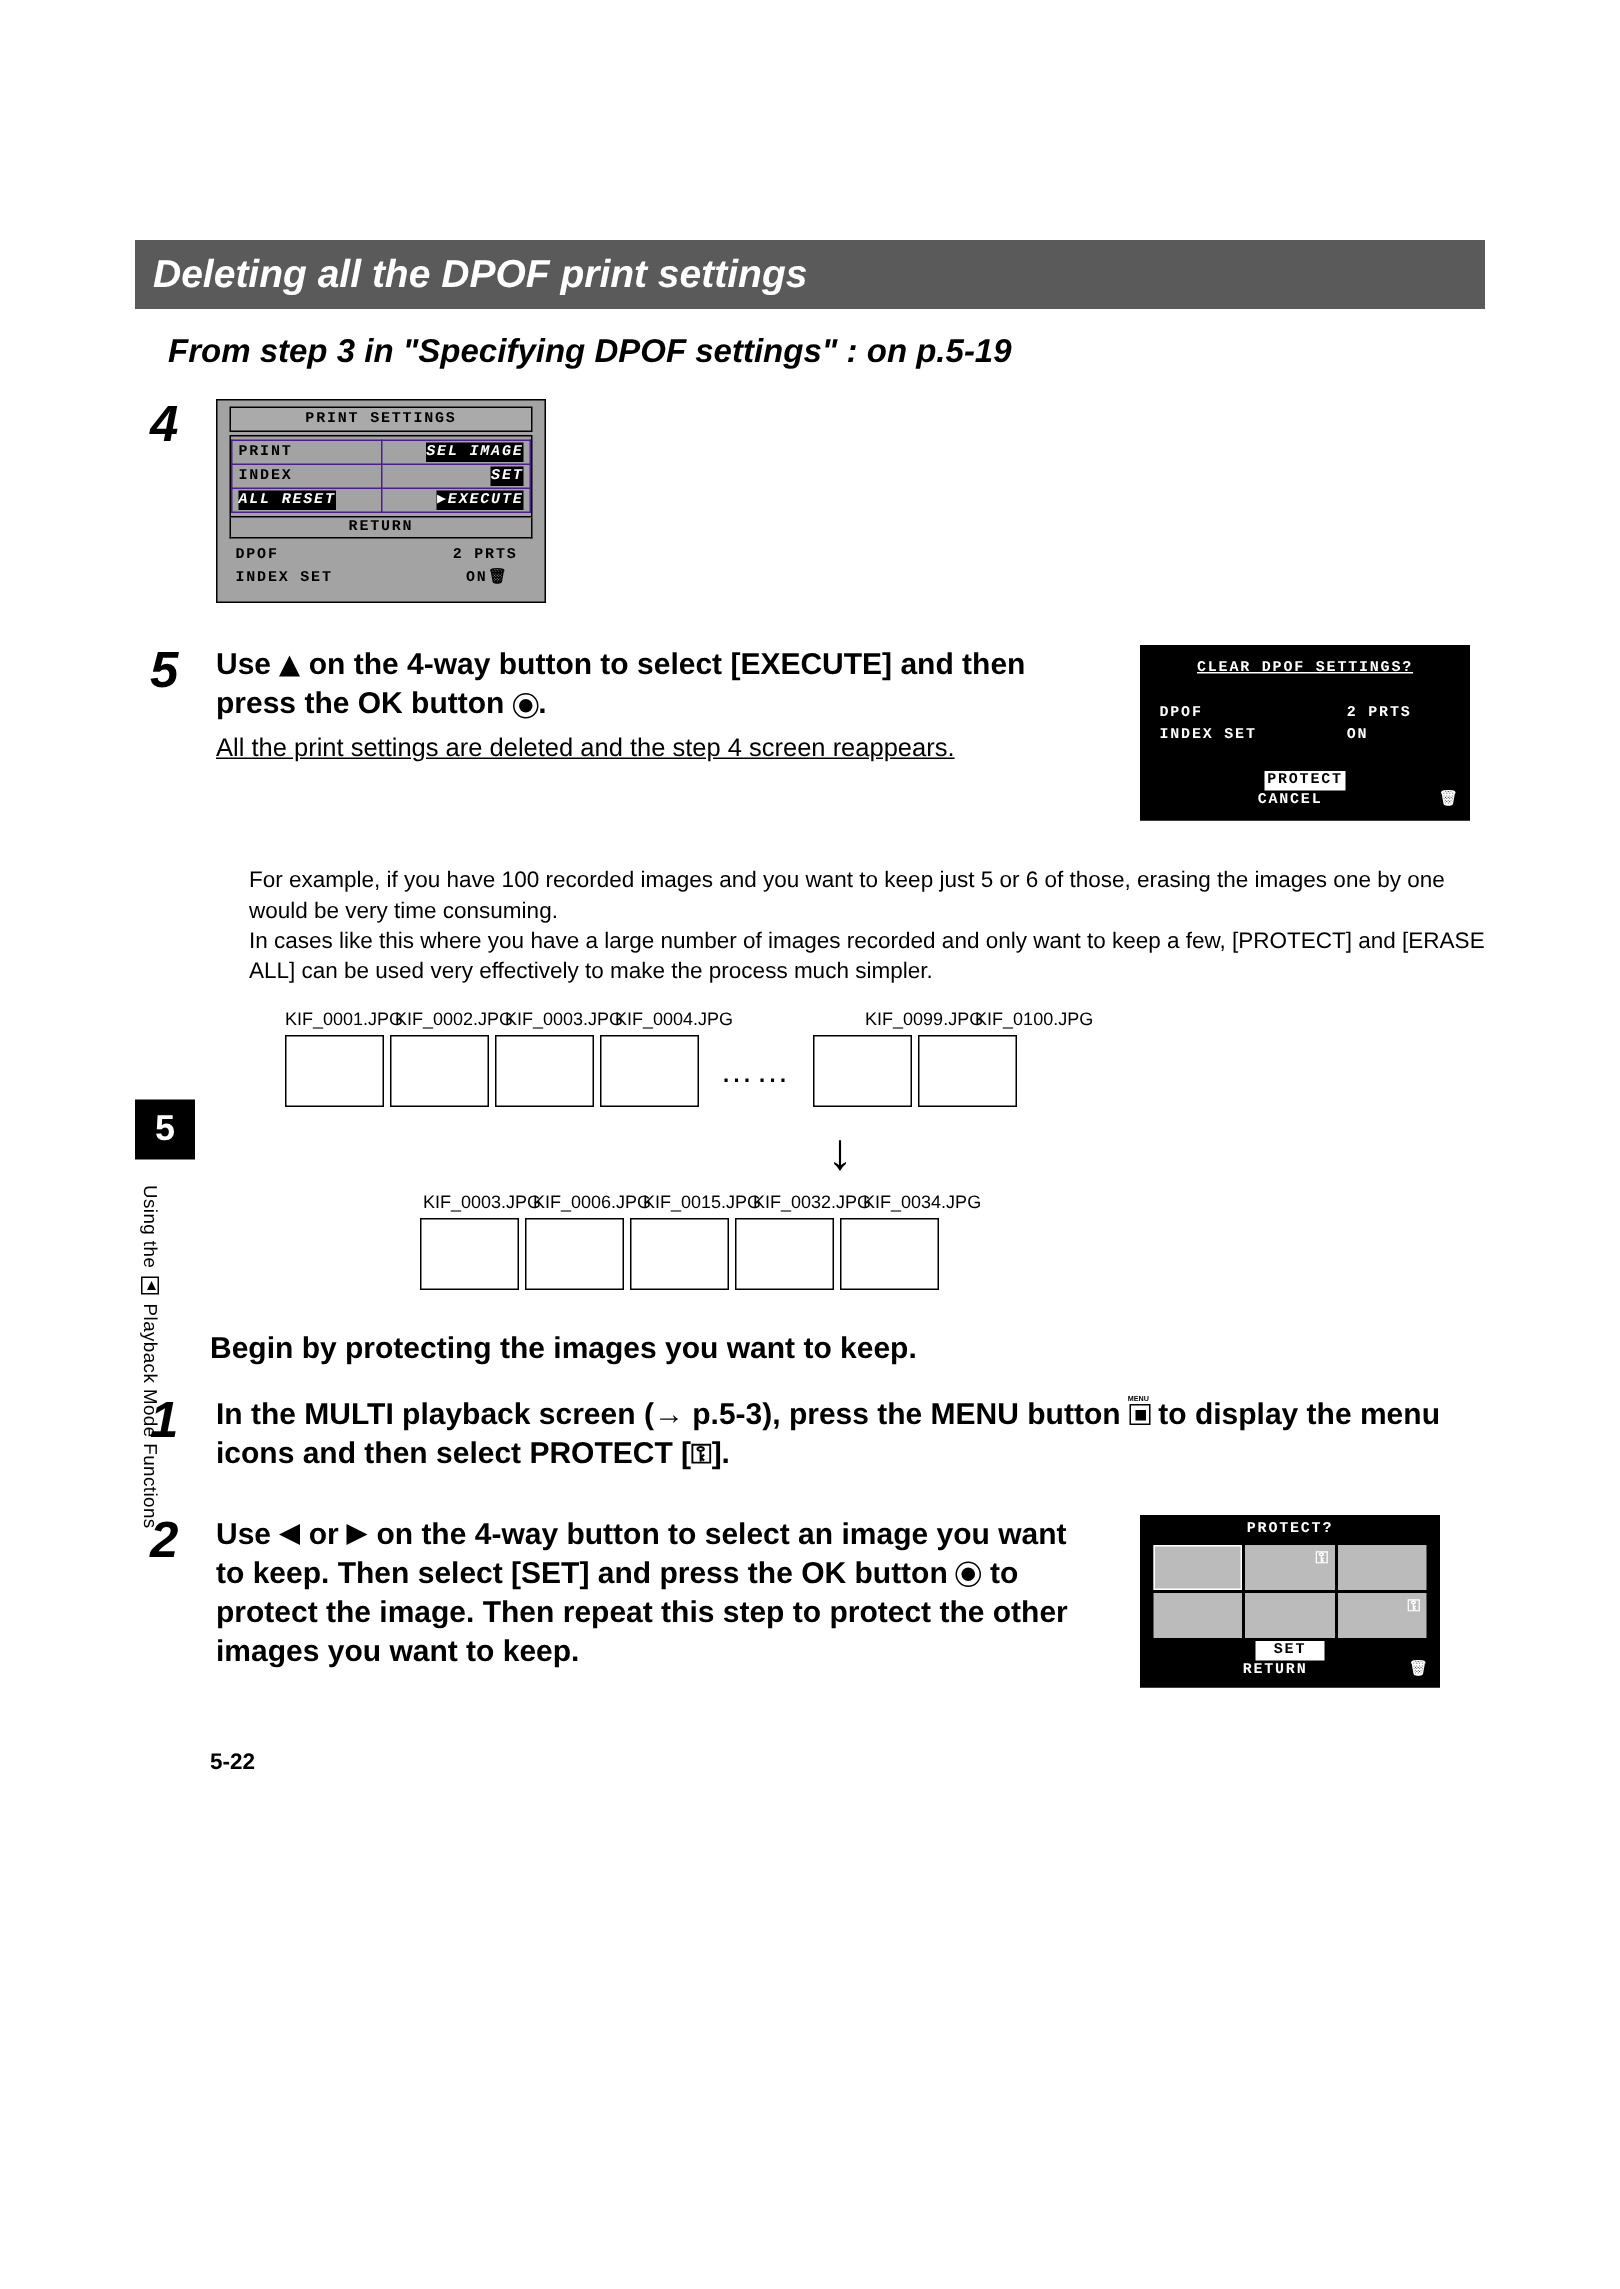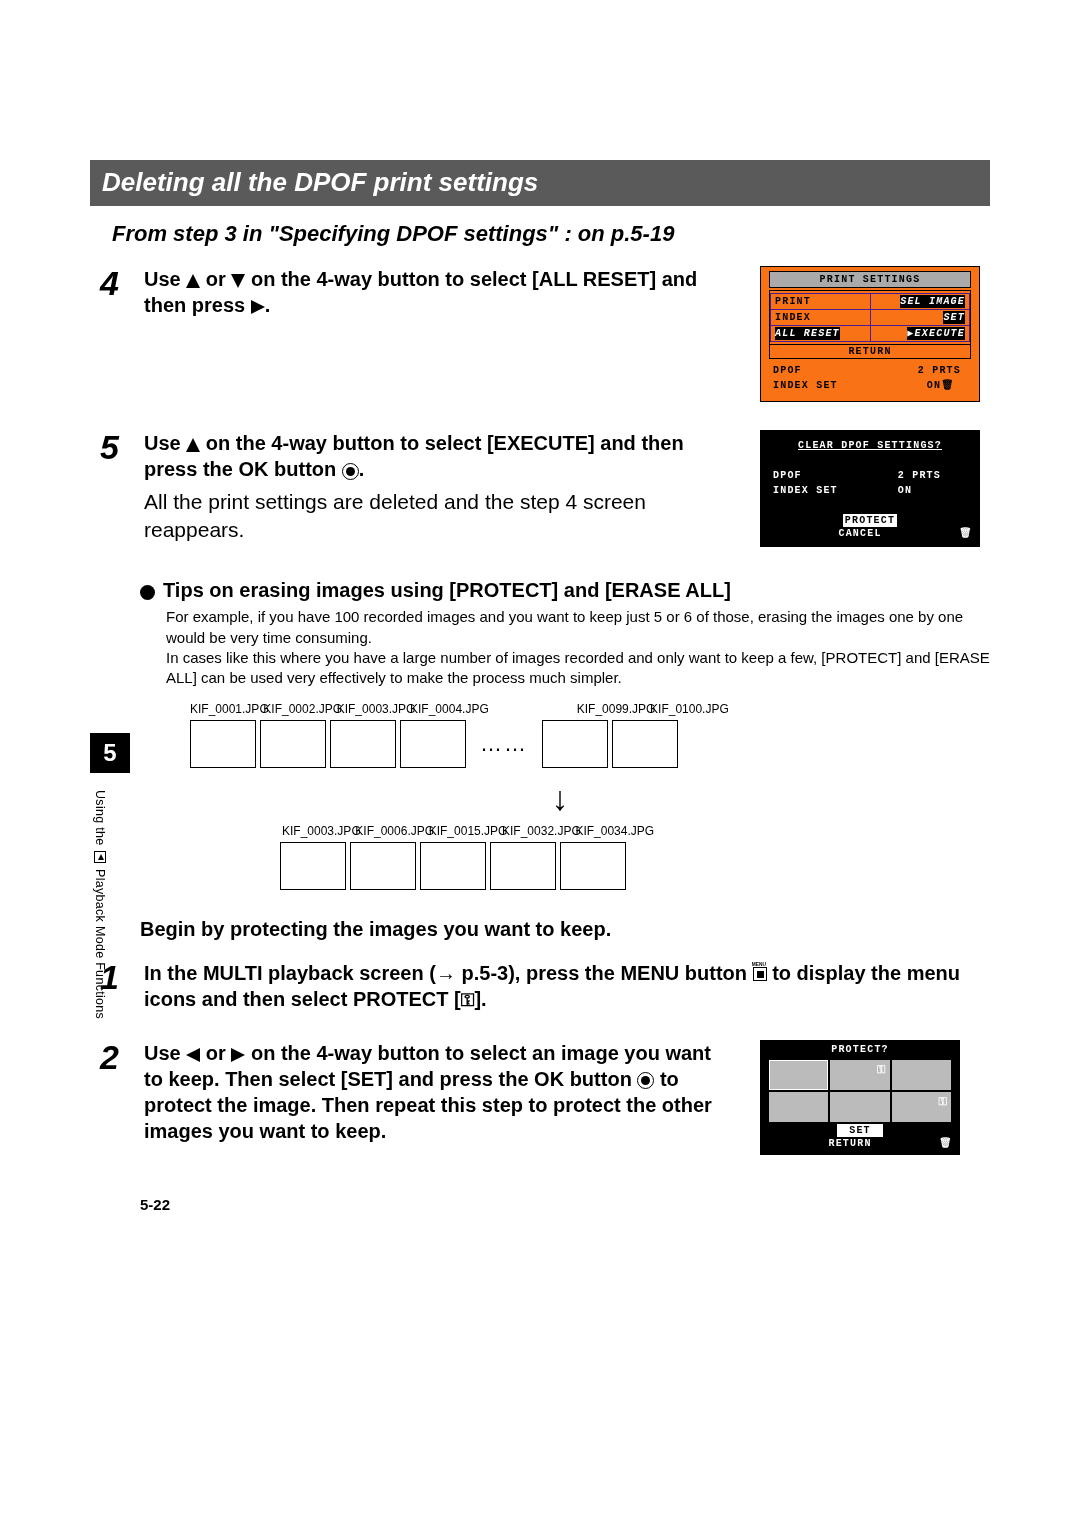--- a/index.html
+++ b/index.html
@@ -38,21 +38,21 @@
   .arrow.left { border-top: 7px solid transparent; border-bottom: 7px solid transparent; border-right: 14px solid #000; }
   .ok-btn { display:inline-block; border:1.5px solid #000; border-radius:50%; width:17px; height:17px; vertical-align:middle; position:relative; }
   .ok-btn::after { content:""; position:absolute; top:3px; left:3px; width:9px; height:9px; border-radius:50%; background:#000; }
 
   .two-col { display: flex; gap: 30px; }
   .two-col > .left { flex: 1; }
   .two-col > .right { width: 230px; flex-shrink: 0; }
 
   .lcd {
     border: 1.5px solid #000;
-    background: #f97316;
+    background: #a3a3a3;
     font-family: "Courier New", monospace;
     font-size: 10px;
     letter-spacing: 1.2px;
     padding: 4px 0 6px 0;
     font-weight: bold;
     width: 220px;
   }
   .lcd .center { text-align: center; }
   .lcd table { border-collapse: collapse; margin: 2px auto; }
   .lcd td { padding: 1px 6px; }
@@ -125,23 +125,20 @@
 </head>
 <body>
 
 <div class="section-header">Deleting all the DPOF print settings</div>
 
 <div class="sub-header">From step 3 in "Specifying DPOF settings" : on p.5-19</div>
 
 <div class="step-row">
   <div class="step-num">4</div>
   <div class="two-col" style="flex:1;">
-    <div class="left step-text">
-      <span>Use </span><span class="arrow up"></span><span> or </span><span class="arrow down"></span><span> on the 4-way button to select [ALL RESET] and then press </span><span class="arrow right"></span><span>.</span>
-    </div>
     <div class="right">
       <div class="lcd">
         <div class="hdr-row center">PRINT SETTINGS</div>
         <div class="grid-top">
           <table style="width:100%;">
             <tbody>
                 <tr>
                   <td>PRINT</td>
                   <td style="text-align:right;"><span class="hl">SEL IMAGE</span></td>
                 </tr>
@@ -174,21 +171,21 @@
   </div>
 </div>
 
 <div class="step-row">
   <div class="step-num">5</div>
   <div class="two-col" style="flex:1;">
     <div class="left">
       <div class="step-text">
         <span>Use </span><span class="arrow up"></span><span> on the 4-way button to select [EXECUTE] and then press the OK button </span><span class="ok-btn"></span><span>.</span>
       </div>
-      <div class="thin" style="margin-top:6px; font-size:21px;">All the print settings are deleted and the step 4 screen reappears.</div>
+      <div class="thin" style="margin-top:6px; font-size:17px;text-decoration:underline;">All the print settings are deleted and the step 4 screen reappears.</div>
     </div>
     <div class="right">
       <div class="lcd dark">
         <div class="center" style="text-decoration: underline; padding:4px 0;">CLEAR DPOF SETTINGS?</div>
         <div style="height:10px;"></div>
         <table style="width:100%;">
           <tbody>
               <tr>
                 <td style="padding-left:12px;">DPOF</td>
                 <td style="text-align:left;">2 PRTS</td>
@@ -206,23 +203,20 @@
     </div>
   </div>
 </div>
 
 <div class="chapter-box">5</div>
 <div class="side-text">
   <span>Using the </span><span class="play-icon"></span><span> Playback Mode Functions</span>
 </div>
 
 <div class="indent-block" style="margin-top:30px;">
-  <div class="tips-title">
-    <span class="tips-bullet"></span><span>Tips on erasing images using [PROTECT] and [ERASE ALL]</span>
-  </div>
   <div class="tips-body" style="white-space:pre-line;">For example, if you have 100 recorded images and you want to keep just 5 or 6 of those, erasing the images one by one would be very time consuming.
 In cases like this where you have a large number of images recorded and only want to keep a few, [PROTECT] and [ERASE ALL] can be used very effectively to make the process much simpler.</div>
 </div>
 
 <div class="image-strip">
   <div class="strip-labels">
     <span class="grp" style="width:70px;">KIF_0001.JPG</span>
     <span class="grp" style="width:70px;">KIF_0002.JPG</span>
     <span class="grp" style="width:70px;">KIF_0003.JPG</span>
     <span class="grp" style="width:70px;">KIF_0004.JPG</span>

